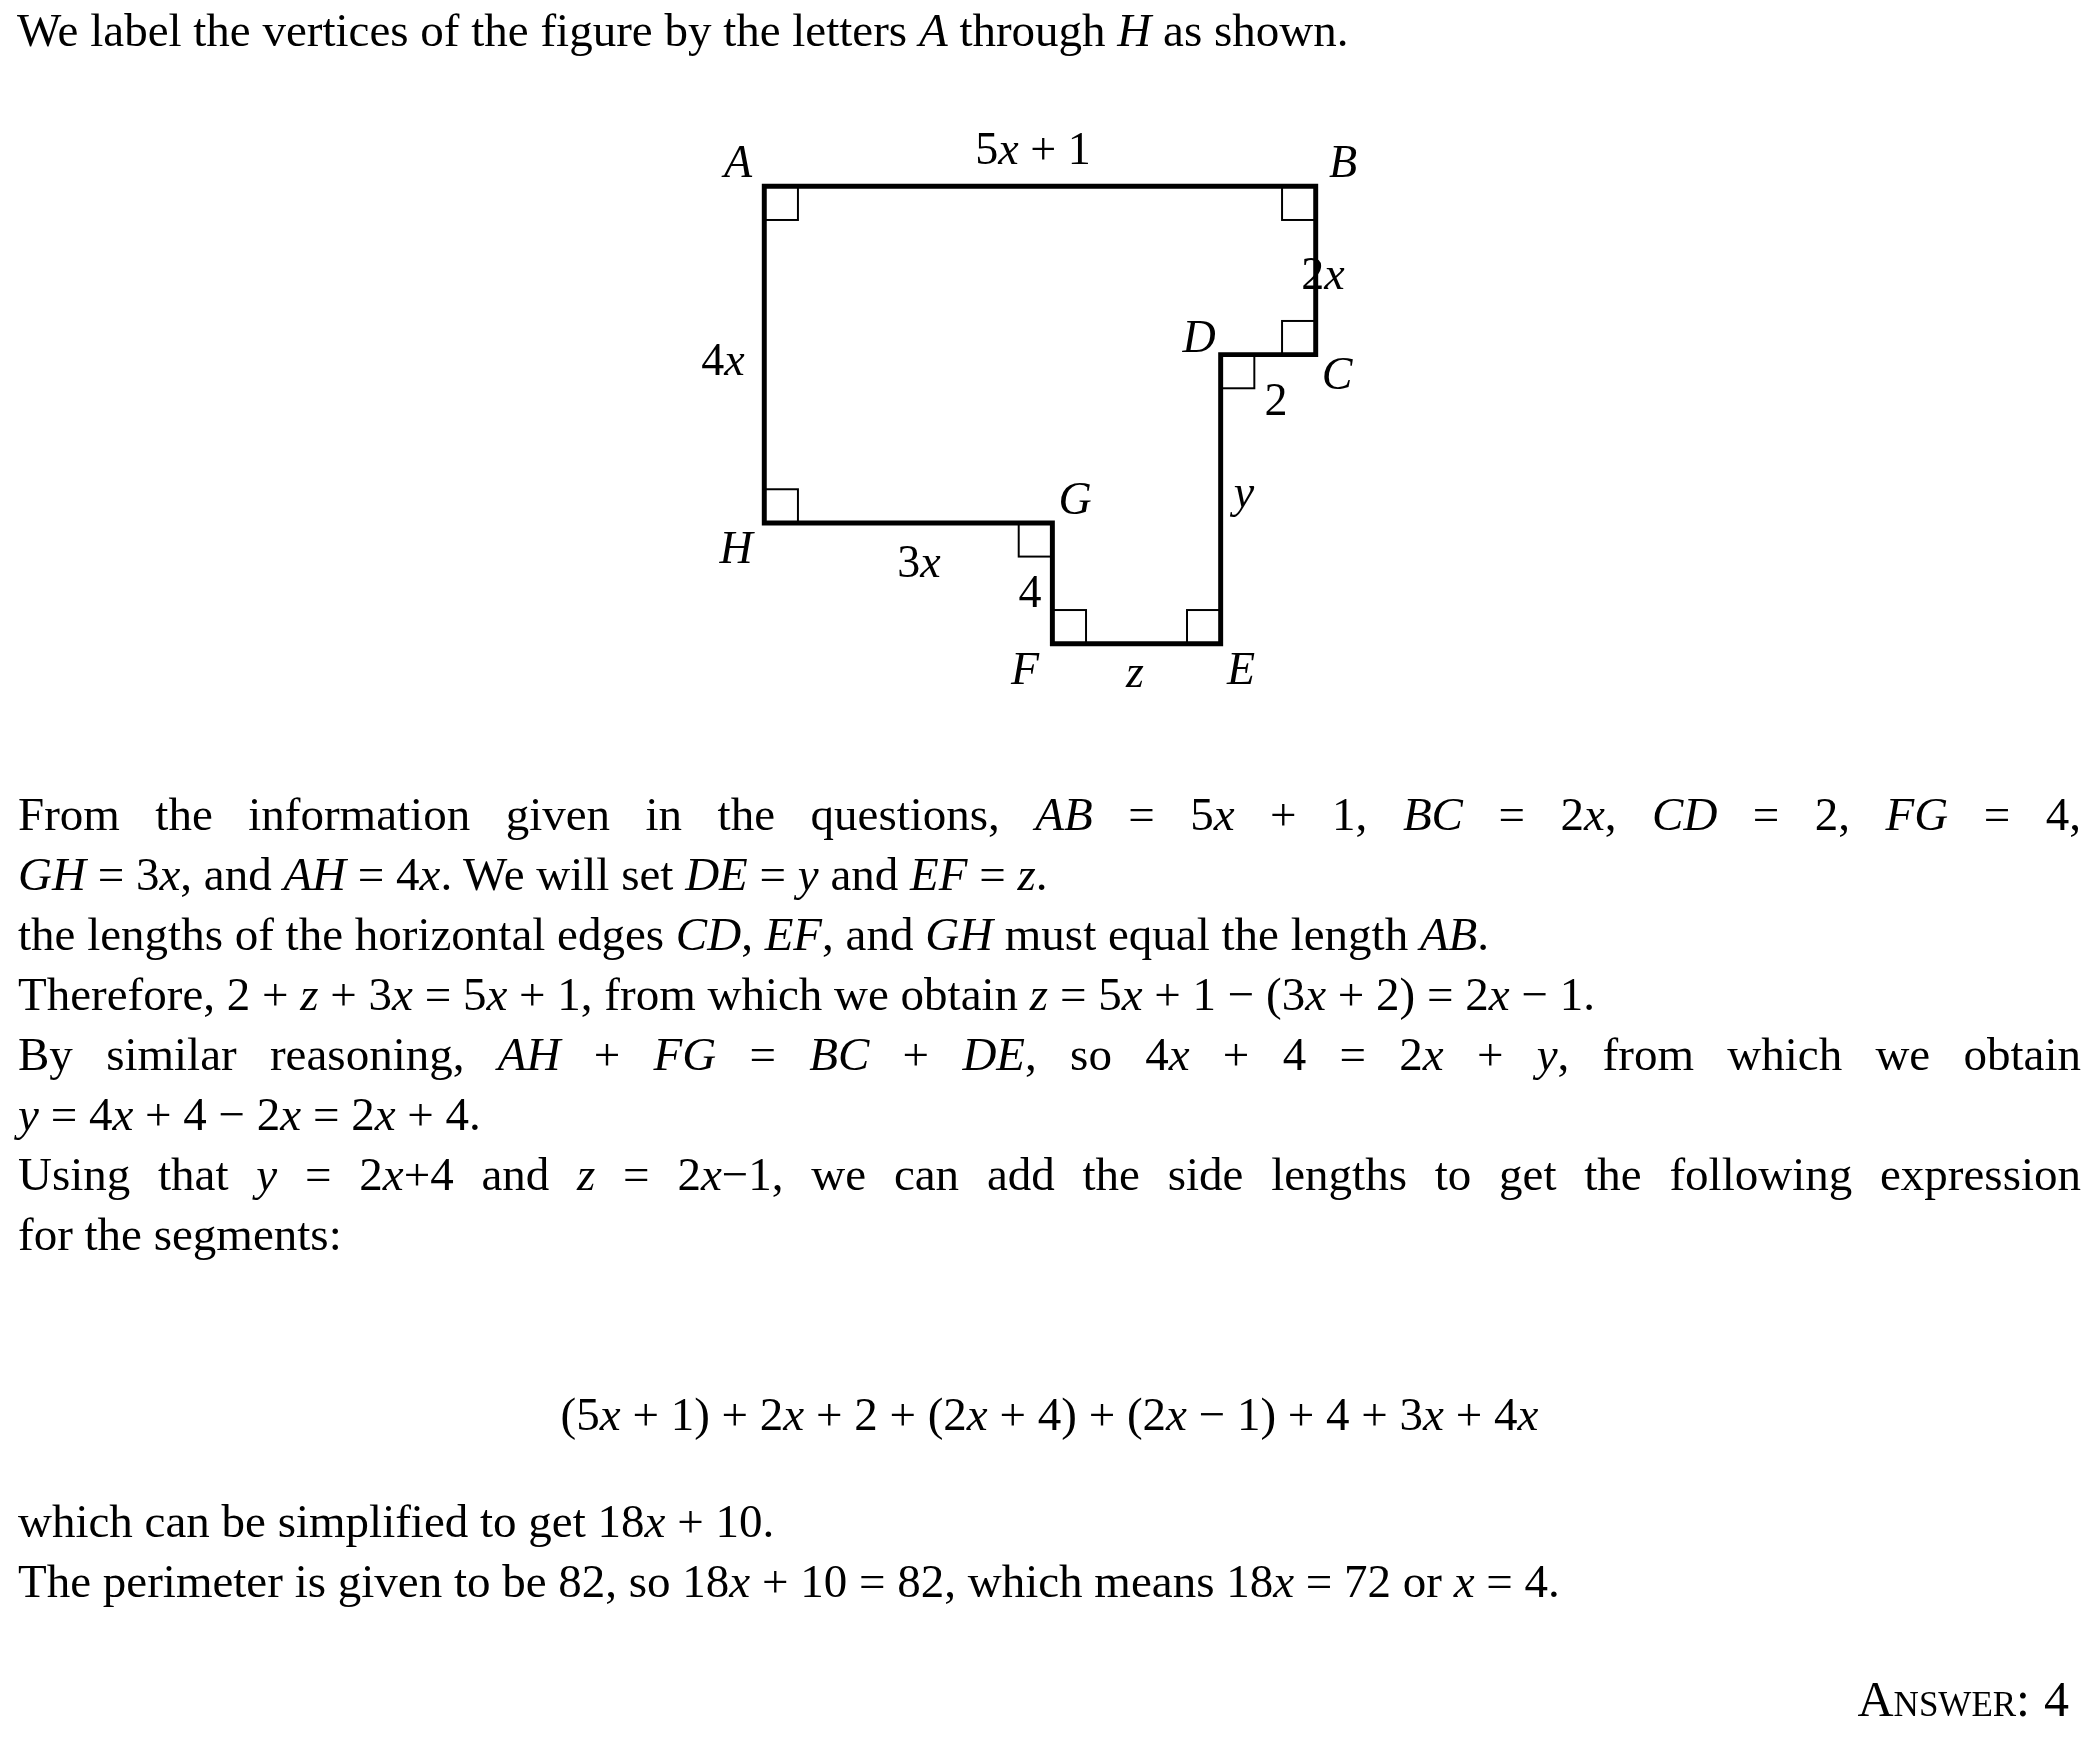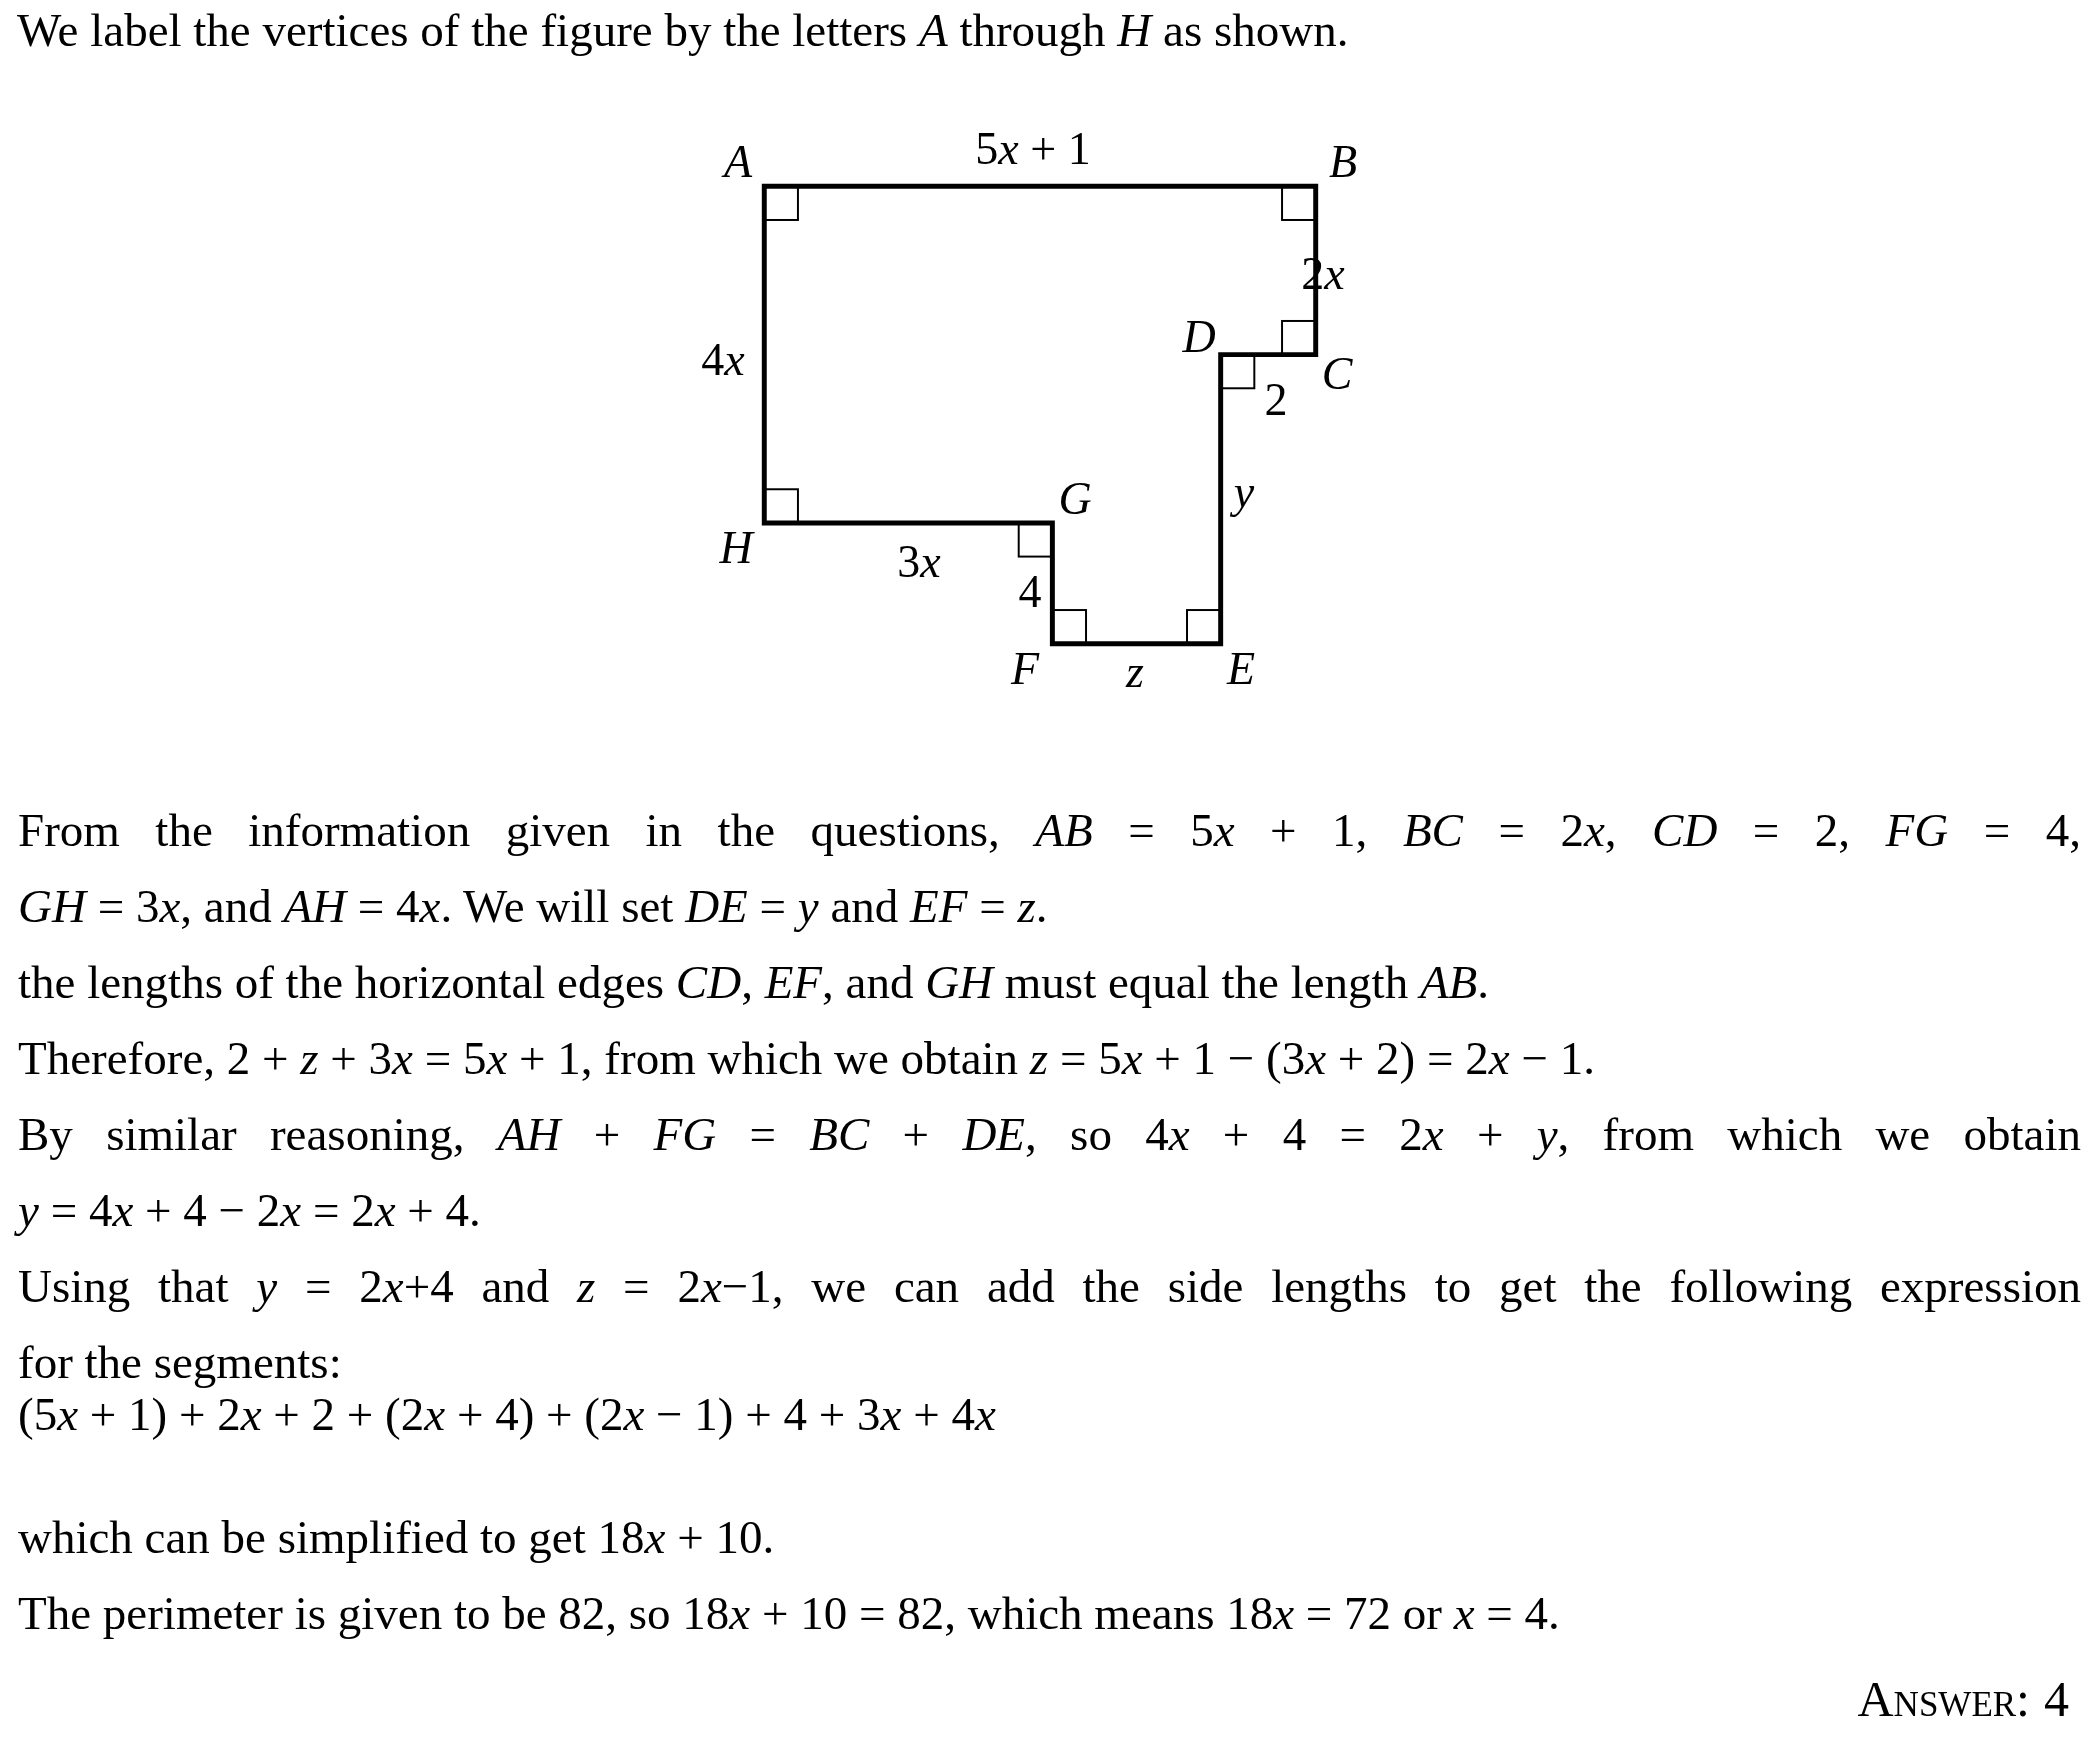--- a/index.html
+++ b/index.html
@@ -50,34 +50,33 @@
 
   
   #solution {
     left: 18px;
     top: 784px;
     width: 2063px;
   }
   .line {
     line-height: 60px;
     white-space: nowrap;
-    margin-top: 16px;
   }
   .line.just {
     white-space: normal;
     text-align: justify;
     text-align-last: justify;
   }
 
   #equation {
     left: 18px;
     top: 1384px;
     width: 2063px;
     line-height: 60px;
-    text-align: left;
+    text-align: center;
   }
 
   #closing {
     left: 18px;
     top: 1491px;
     width: 2063px;
   }
 
   #answer {
     right: 30px;

